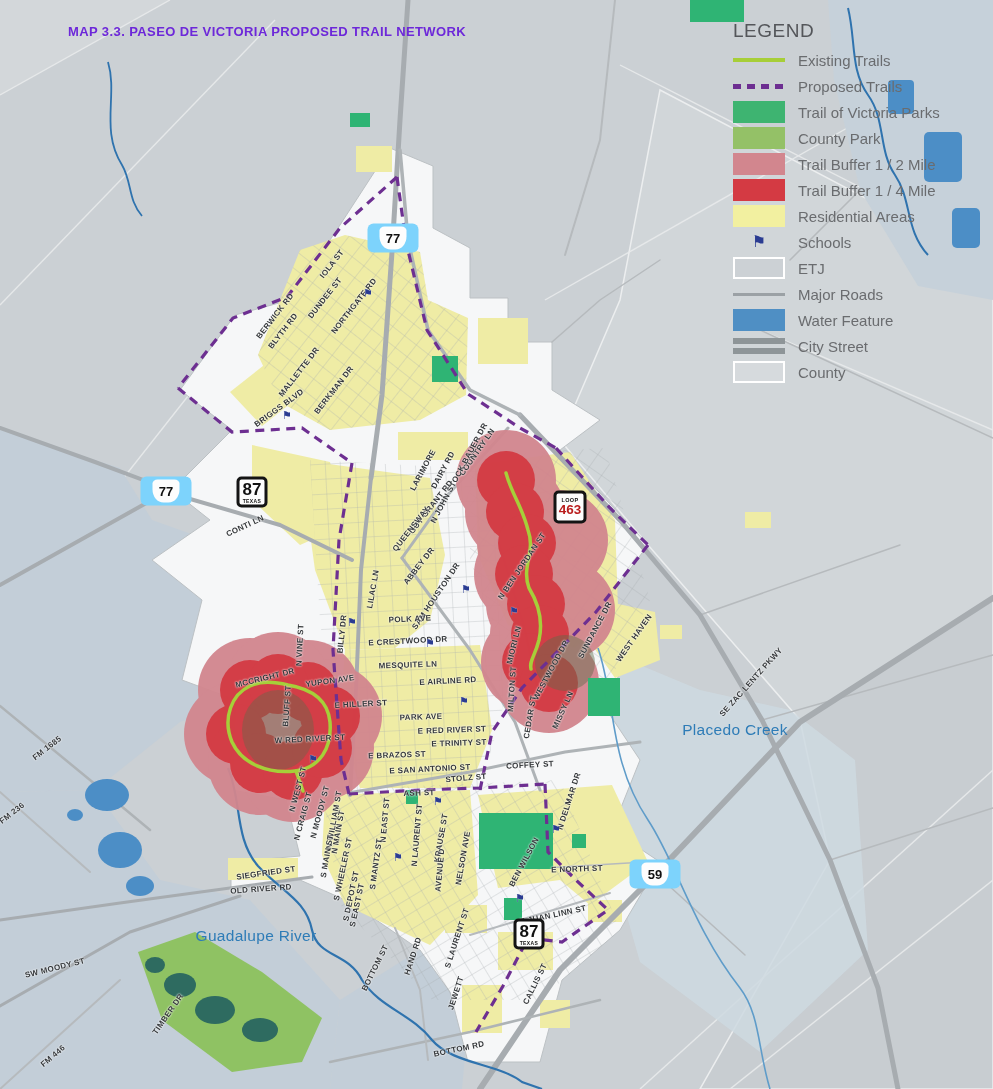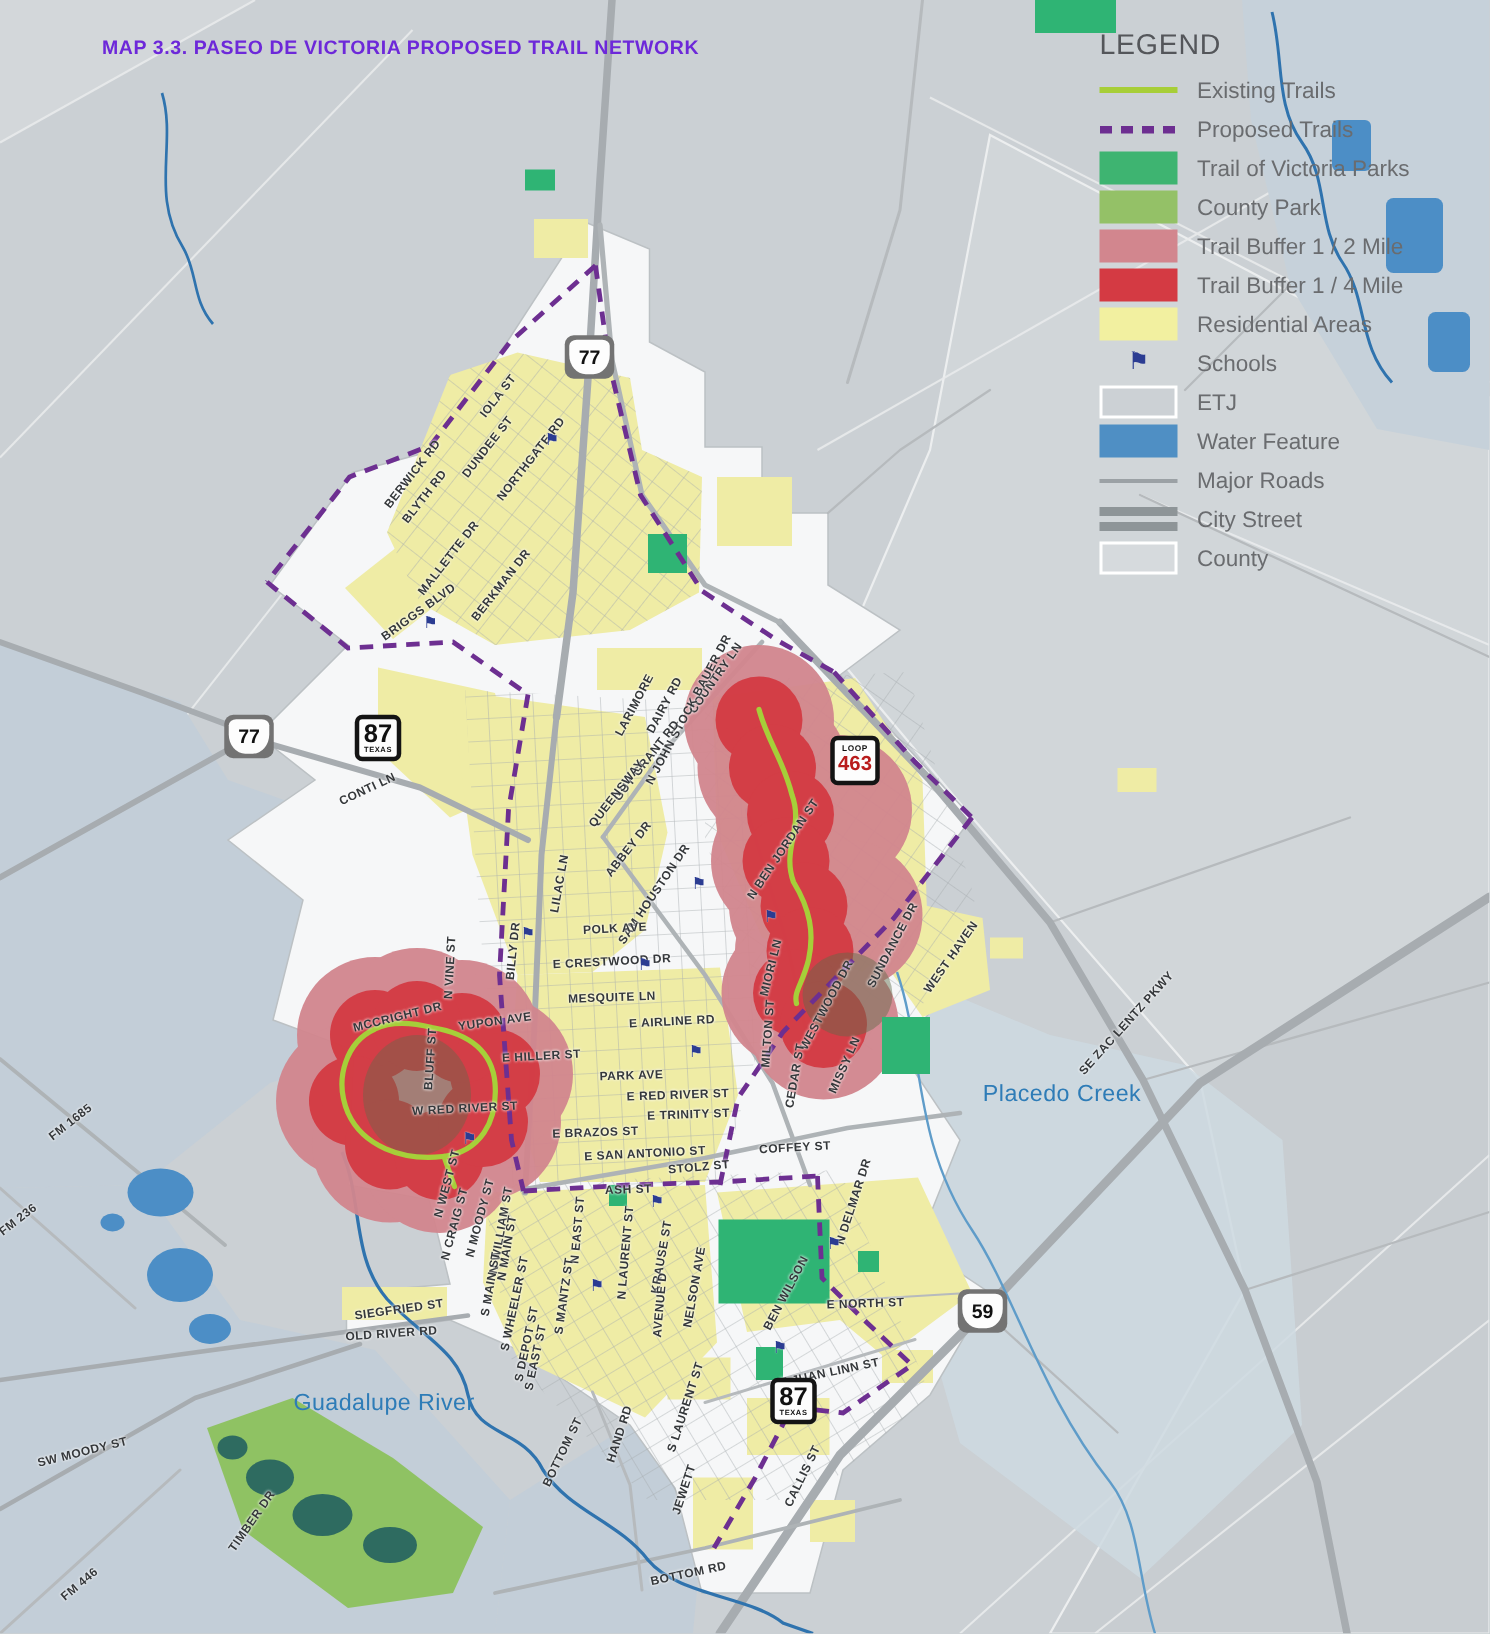--- a/index.html
+++ b/index.html
@@ -32,21 +32,21 @@
                 letter-spacing:.35px;white-space:nowrap;transform-origin:center;
                 text-shadow:0 0 2px rgba(255,255,255,.85),0 0 2px rgba(255,255,255,.85);}
   .water-label{position:absolute;font-size:15.5px;color:#2e7cb7;white-space:nowrap;
                transform:translate(-50%,-50%);letter-spacing:.3px;}
   .school-flag{position:absolute;font-size:11px;color:#2b3c92;
                transform:translate(-50%,-85%);text-shadow:0 0 1px #fff;}
 
   
   .shield{position:absolute;transform:translate(-50%,-50%);display:flex;flex-direction:column;
           align-items:center;justify-content:center;z-index:25;box-sizing:border-box;}
-  .shield-us{width:33px;height:29px;background:#737373;border-radius:6px;}
+  .shield-us{width:51px;height:29px;background:#7dd3fc;border-radius:6px;}
   .us-inner{width:27px;height:23px;background:#fdfdfd;display:flex;align-items:center;justify-content:center;
             border-radius:5px 5px 11px 11px / 4px 4px 13px 13px;font-weight:700;font-size:13px;color:#111;}
   .shield-tx{width:31px;height:31px;background:#fdfdfd;border:3px solid #141414;border-radius:5px;}
   .shield-tx .shield-num{font-weight:700;font-size:17px;line-height:1.05;color:#111;}
   .shield-tx .shield-sub{font-size:5px;font-weight:700;color:#111;letter-spacing:.4px;}
   .shield-loop{width:33px;height:33px;background:#fdfdfd;border:3px solid #141414;border-radius:5px;}
   .shield-loop .shield-sub{font-size:5.5px;font-weight:700;color:#111;letter-spacing:.4px;}
   .shield-loop .shield-num{font-weight:700;font-size:13.5px;line-height:1.05;color:#b91c1c;}
 </style>
 </head>
@@ -332,21 +332,21 @@
       <div class="street-label" style="left: 456px; top: 993px; transform: translate(-50%, -50%) rotate(-72deg);">JEWETT</div>
       <div class="street-label" style="left: 535px; top: 984px; transform: translate(-50%, -50%) rotate(-64deg);">CALLIS ST</div>
       <div class="street-label" style="left: 459px; top: 1049px; transform: translate(-50%, -50%) rotate(-12deg);">BOTTOM RD</div>
       <div class="street-label" style="left: 553px; top: 915px; transform: translate(-50%, -50%) rotate(-12deg);">E JUAN LINN ST</div>
       <div class="street-label" style="left: 47px; top: 748px; transform: translate(-50%, -50%) rotate(-38deg);">FM 1685</div>
       <div class="street-label" style="left: 12px; top: 813px; transform: translate(-50%, -50%) rotate(-38deg);">FM 236</div>
       <div class="street-label" style="left: 55px; top: 968px; transform: translate(-50%, -50%) rotate(-14deg);">SW MOODY ST</div>
       <div class="street-label" style="left: 53px; top: 1056px; transform: translate(-50%, -50%) rotate(-40deg);">FM 446</div>
       <div class="street-label" style="left: 168px; top: 1014px; transform: translate(-50%, -50%) rotate(-55deg);">TIMBER DR</div>
       <div class="water-label" style="left: 256px; top: 936px;">Guadalupe River</div>
-      <div class="water-label" style="left: 708px; top: 730px;">Placedo Creek</div>
+      <div class="water-label" style="left: 735px; top: 730px;">Placedo Creek</div>
       <span class="school-flag" style="left: 466px; top: 594px;">⚑</span>
       <span class="school-flag" style="left: 430px; top: 648px;">⚑</span>
       <span class="school-flag" style="left: 352px; top: 627px;">⚑</span>
       <span class="school-flag" style="left: 514px; top: 616px;">⚑</span>
       <span class="school-flag" style="left: 464px; top: 706px;">⚑</span>
       <span class="school-flag" style="left: 313px; top: 764px;">⚑</span>
       <span class="school-flag" style="left: 438px; top: 806px;">⚑</span>
       <span class="school-flag" style="left: 398px; top: 862px;">⚑</span>
       <span class="school-flag" style="left: 520px; top: 903px;">⚑</span>
       <span class="school-flag" style="left: 556px; top: 834px;">⚑</span>
@@ -418,28 +418,28 @@
     </div>
         <div class="legend-item">
       <span class="swatch sw-flag" style="--c: #2b3c92;">⚑</span>
       <span class="legend-label">Schools</span>
     </div>
         <div class="legend-item">
       <span class="swatch sw-fill-border" style="--c: #ccd1d5; --b: #ffffff;"></span>
       <span class="legend-label">ETJ</span>
     </div>
         <div class="legend-item">
+      <span class="swatch sw-line-road" style="--c: #9ba1a5;"></span>
+      <span class="legend-label">Major Roads</span>
+    </div>
+        <div class="legend-item">
       <span class="swatch sw-fill" style="--c: #4f8fc4;"></span>
       <span class="legend-label">Water Feature</span>
     </div>
         <div class="legend-item">
-      <span class="swatch sw-line-road" style="--c: #9ba1a5;"></span>
-      <span class="legend-label">Major Roads</span>
-    </div>
-        <div class="legend-item">
       <span class="swatch sw-line-street" style="--c: #8e9598;"></span>
       <span class="legend-label">City Street</span>
     </div>
         <div class="legend-item">
       <span class="swatch sw-fill-border" style="--c: #d6dadd; --b: #ffffff;"></span>
       <span class="legend-label">County</span>
     </div>
       </div>
   </div>
 

